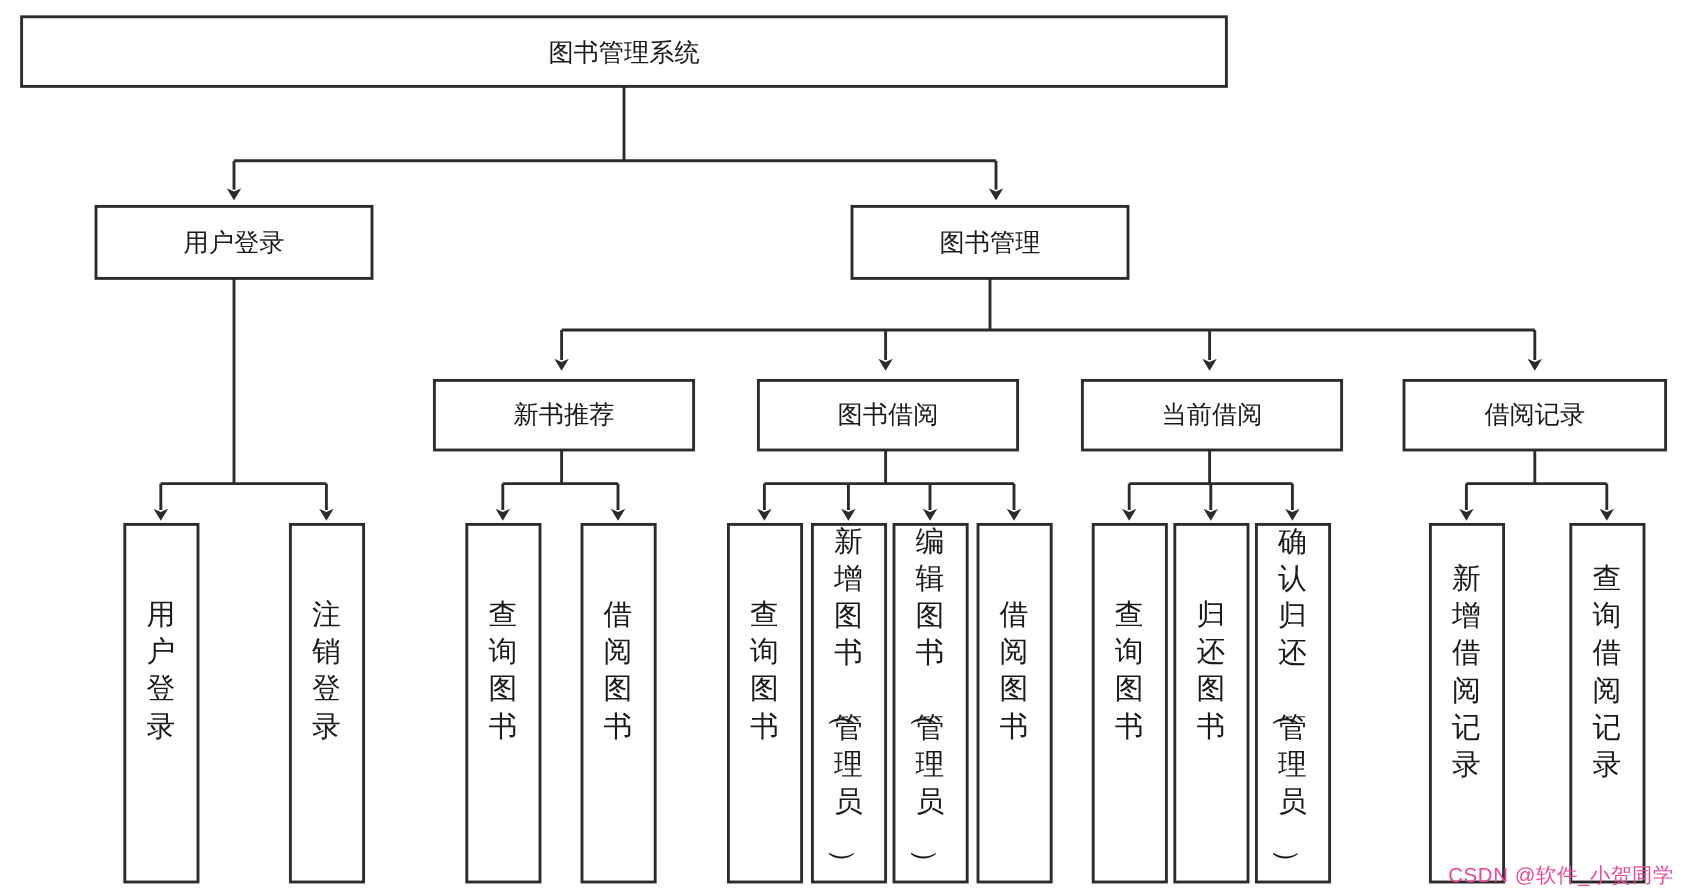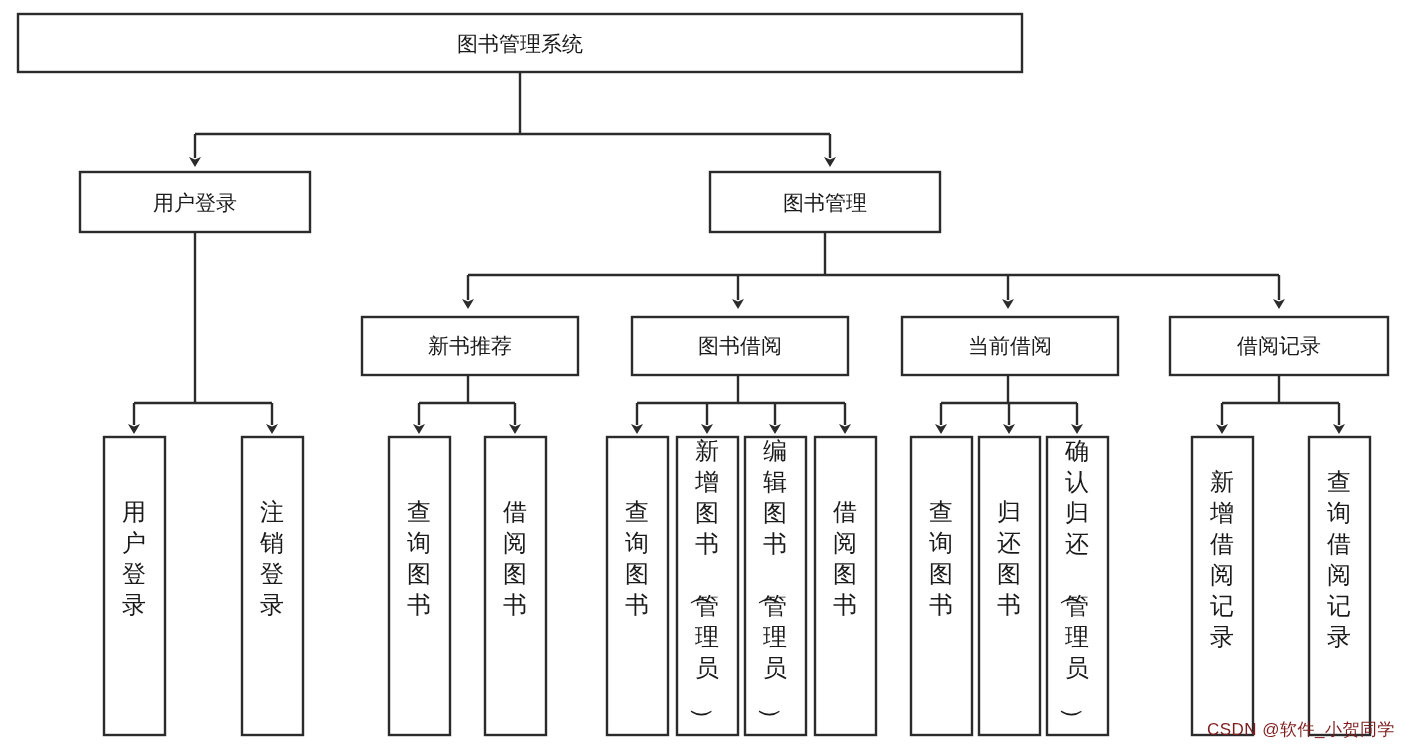--- a/index.html
+++ b/index.html
@@ -49,21 +49,21 @@
     fill: #1a1a1a;
     font-size: 24px;
     text-anchor: middle;
   }
   .watermark {
     position: absolute;
     right: 10px;
     bottom: 6px;
     font-family: "Liberation Sans", "DejaVu Sans", sans-serif;
     font-size: 17px;
-    color: #7f1d1d;
+    color: #ec4899;
     letter-spacing: 0.5px;
     white-space: nowrap;
     pointer-events: none;
   }
 </style>
 </head>
 <body>
 
 <div id="diagram-root">
 

